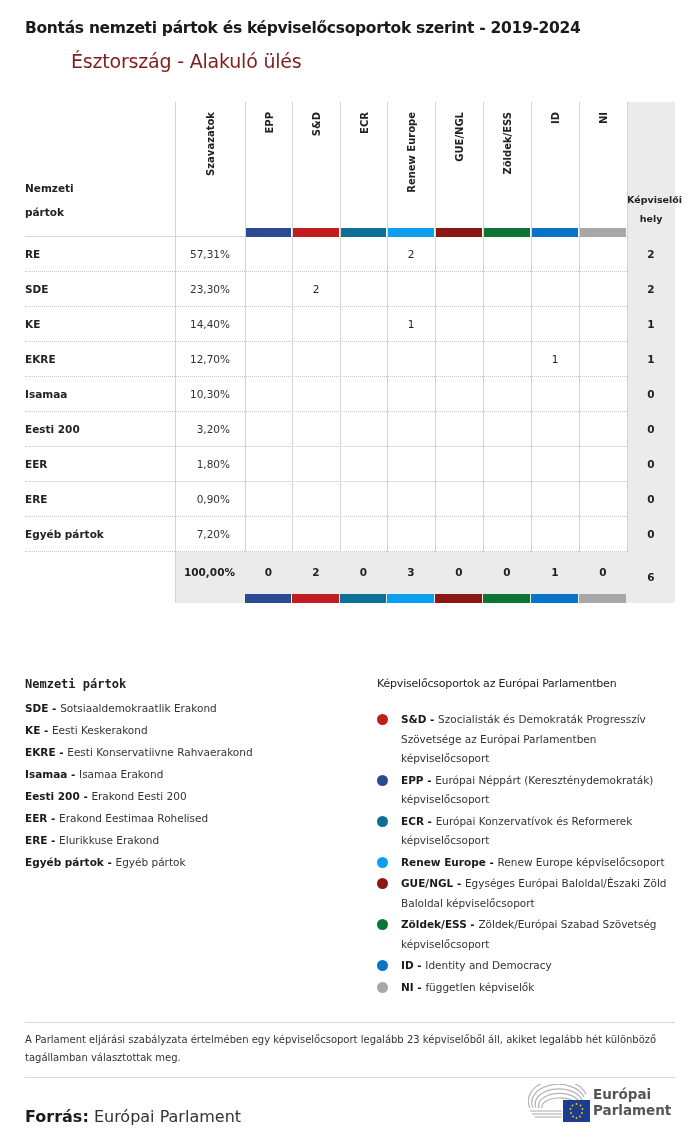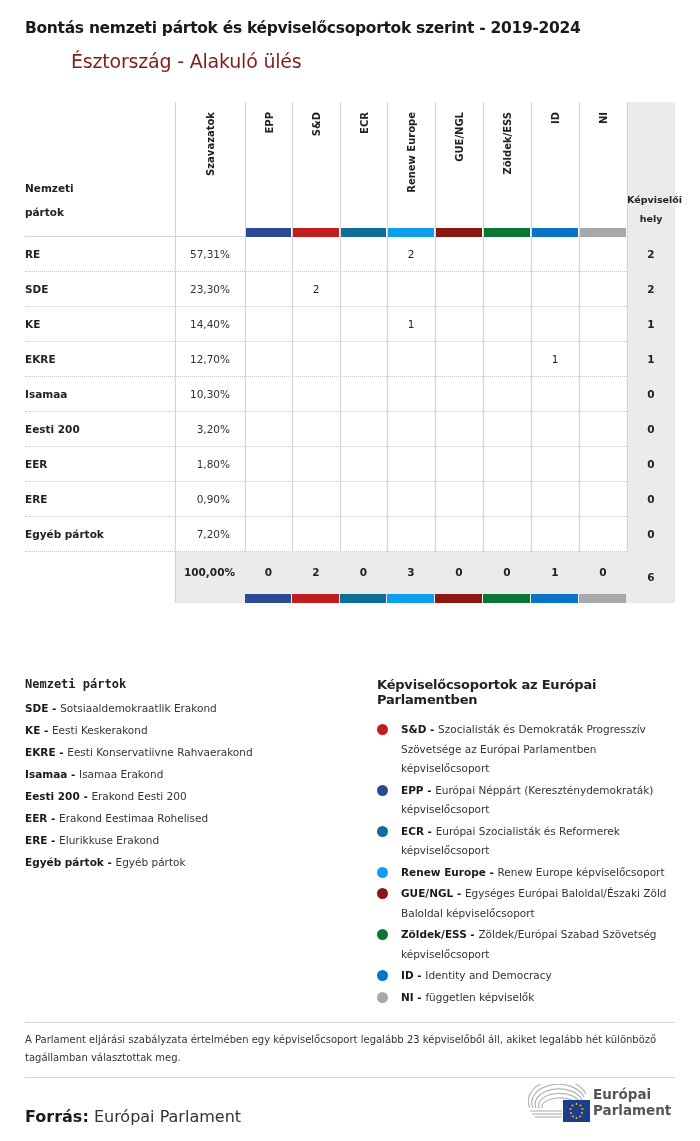--- a/index.html
+++ b/index.html
@@ -26,21 +26,21 @@
   .totrow { position: relative; height: 51px; }
   .totbg { position: absolute; top: 0; left: 150px; width: 452px; height: 51px; background: #ebebeb; }
   .tcell { position: absolute; top: 0; height: 42px; line-height: 40px; font-size: 10.5px; font-weight: bold; text-align: center; }
 
   
   .leg-left { position: absolute; left: 25px; top: 677px; width: 330px; }
   .leg-left h3 { font-family: "DejaVu Sans Mono", monospace; font-size: 12px; font-weight: bold; margin-bottom: 6px; }
   .leg-left .li { font-size: 10.5px; line-height: 22px; color: #333; }
   .leg-left .li b { color: #1a1a1a; }
   .leg-right { position: absolute; left: 377px; top: 677px; width: 300px; }
-  .leg-right h3 { font-size: 13px; font-weight: bold; margin-bottom: 13px; letter-spacing: -0.2px; }
+  .leg-right h3 { font-size: 11px; font-weight: normal; margin-bottom: 20px; letter-spacing: -0.2px; }
   .gi { position: relative; padding-left: 24px; font-size: 10.5px; line-height: 19.5px; color: #333; margin-bottom: 2px; }
   .gi b { color: #1a1a1a; }
   .dot { position: absolute; left: 0; top: 4px; width: 11px; height: 11px; border-radius: 50%; }
 
   .note { position: absolute; left: 25px; top: 1022px; width: 650px; border-top: 1px solid #d8d8d8; border-bottom: 1px solid #d8d8d8; padding: 8px 0 10px 0; font-size: 10px; line-height: 18px; color: #333; }
   .source { position: absolute; left: 25px; top: 1107px; font-size: 16px; color: #333; }
   .source b { color: #1a1a1a; }
   .logo { position: absolute; left: 528px; top: 1084px; width: 150px; height: 40px; }
   .logo-text { position: absolute; left: 65px; top: 2px; font-size: 13.5px; font-weight: bold; line-height: 16px; color: #555; }
 </style>
@@ -273,21 +273,21 @@
       <div class="li"><b>ERE - </b><span>Elurikkuse Erakond</span></div>
       <div class="li"><b>Egyéb pártok - </b><span>Egyéb pártok</span></div>
     </div>
 </div>
 
 <div class="leg-right">
   <h3>Képviselőcsoportok az Európai Parlamentben</h3>
   <div id="gleg">
       <div class="gi"><span class="dot" style="background: rgb(192, 29, 32);"></span><b>S&amp;D - </b><span>Szocialisták és Demokraták Progresszív Szövetsége az Európai Parlamentben képviselőcsoport</span></div>
       <div class="gi"><span class="dot" style="background: rgb(43, 74, 148);"></span><b>EPP - </b><span>Európai Néppárt (Kereszténydemokraták) képviselőcsoport</span></div>
-      <div class="gi"><span class="dot" style="background: rgb(13, 111, 150);"></span><b>ECR - </b><span>Európai Szocialisták és Reformerek képviselőcsoport</span></div>
+      <div class="gi"><span class="dot" style="background: rgb(13, 111, 150);"></span><b>ECR - </b><span>Európai Konzervatívok és Reformerek képviselőcsoport</span></div>
       <div class="gi"><span class="dot" style="background: rgb(12, 159, 240);"></span><b>Renew Europe - </b><span>Renew Europe képviselőcsoport</span></div>
       <div class="gi"><span class="dot" style="background: rgb(139, 23, 18);"></span><b>GUE/NGL - </b><span>Egységes Európai Baloldal/Északi Zöld Baloldal képviselőcsoport</span></div>
       <div class="gi"><span class="dot" style="background: rgb(13, 117, 52);"></span><b>Zöldek/ESS - </b><span>Zöldek/Európai Szabad Szövetség képviselőcsoport</span></div>
       <div class="gi"><span class="dot" style="background: rgb(7, 116, 199);"></span><b>ID - </b><span>Identity and Democracy</span></div>
       <div class="gi"><span class="dot" style="background: rgb(168, 168, 168);"></span><b>NI - </b><span>független képviselők</span></div>
     </div>
 </div>
 
 <div class="note">A Parlament eljárási szabályzata értelmében egy képviselőcsoport legalább 23 képviselőből áll, akiket legalább hét különböző tagállamban választottak meg.</div>
 

